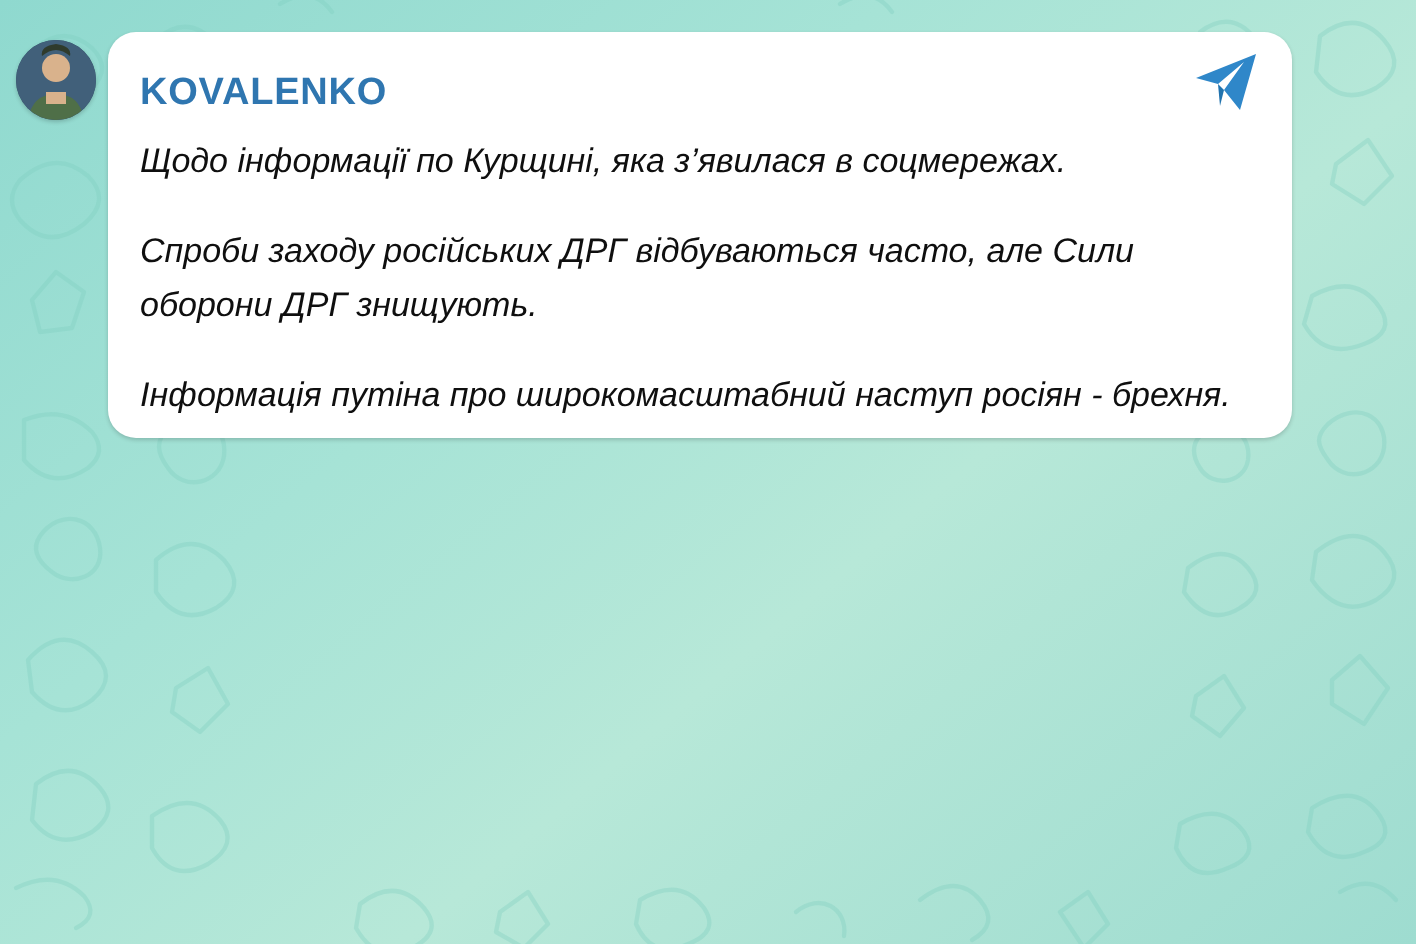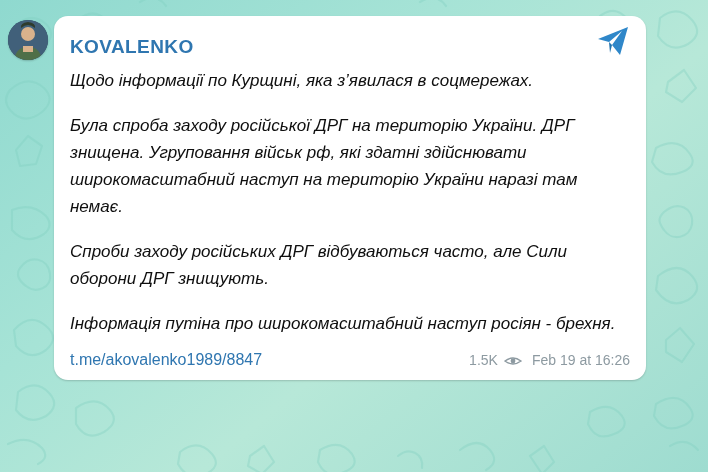--- a/index.html
+++ b/index.html
@@ -196,33 +196,19 @@
       <span class="send-icon">
         <svg viewBox="0 0 34 34" width="34" height="34" xmlns="http://www.w3.org/2000/svg">
           <path d="M2 15 L32 3 L24 31 L16 21 L26 7 L13 18 Z" fill="#2f87c9"></path>
           <path d="M13 18 L16 21 L14 29 Z" fill="#2173ae"></path>
         </svg>
       </span>
     </div>
 
     <div class="msg-body">
       <p>Щодо інформації по Курщині, яка з’явилася в соцмережах.</p>
-      <p>Була спроба заходу російської ДРГ на територію України. ДРГ знищена. Угруповання військ рф, які здатні здійснювати широкомасштабний наступ на територію України наразі там немає.</p>
       <p>Спроби заходу російських ДРГ відбуваються часто, але Сили оборони ДРГ знищують.</p>
       <p>Інформація путіна про широкомасштабний наступ росіян - брехня.</p>
     </div>
 
-    <div class="bubble-footer">
-      <a class="msg-link" href="#">t.me/akovalenko1989/8847</a>
-      <div class="meta">
-        <span class="views-count">1.5K</span>
-        <span class="eye-icon">
-          <svg viewBox="0 0 18 12" width="18" height="12" xmlns="http://www.w3.org/2000/svg">
-            <path d="M1 6 q8 -6 16 0 q-8 6 -16 0z" fill="none" stroke="#8d9aa1" stroke-width="1.4"></path>
-            <circle cx="9" cy="6" r="2.4" fill="#8d9aa1"></circle>
-          </svg>
-        </span>
-        <span class="timestamp">Feb 19 at 16:26</span>
-      </div>
-    </div>
 
   </div>
 </div>
 
 </body></html>

